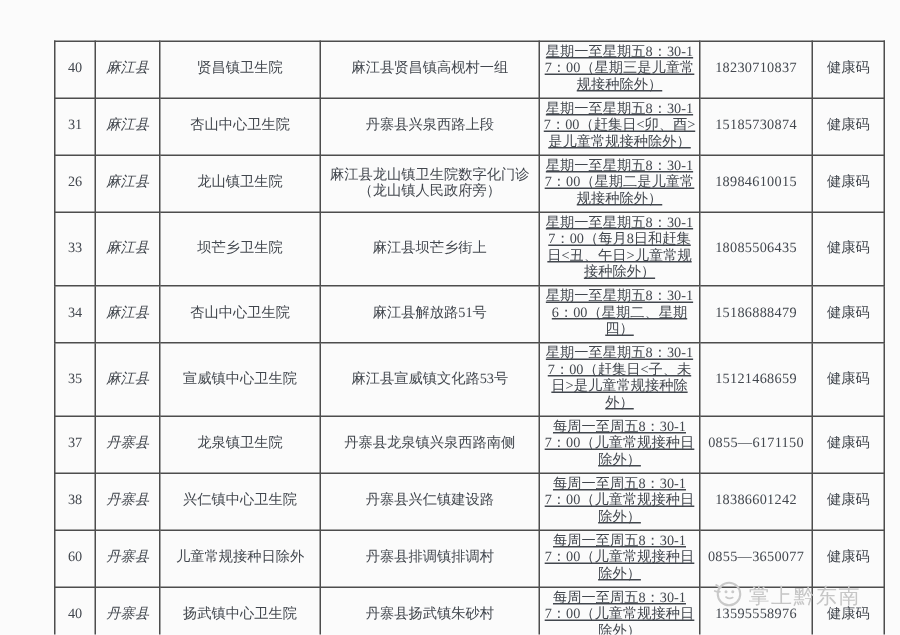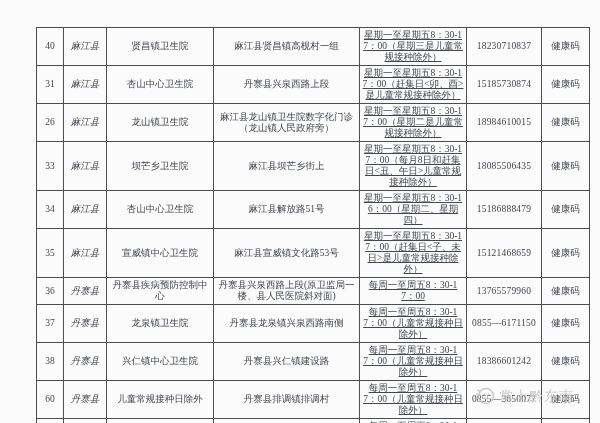--- a/index.html
+++ b/index.html
@@ -101,29 +101,20 @@
         <tr>
           <td class="c-num">35</td>
           <td class="c-county">麻江县</td>
           <td class="c-name">宣威镇中心卫生院</td>
           <td class="c-address">麻江县宣威镇文化路53号</td>
           <td class="c-schedule">星期一至星期五8：30-17：00（赶集日&lt;子、未日&gt;是儿童常规接种除外）</td>
           <td class="c-phone">15121468659</td>
           <td class="c-code">健康码</td>
         </tr>
         <tr>
-          <td class="c-num">36</td>
-          <td class="c-county">丹寨县</td>
-          <td class="c-name">丹寨县疾病预防控制中心</td>
-          <td class="c-address">丹寨县兴泉西路上段(原卫监局一楼、县人民医院斜对面)</td>
-          <td class="c-schedule">每周一至周五8：30-17：00</td>
-          <td class="c-phone">13765579960</td>
-          <td class="c-code">健康码</td>
-        </tr>
-        <tr>
           <td class="c-num">37</td>
           <td class="c-county">丹寨县</td>
           <td class="c-name">龙泉镇卫生院</td>
           <td class="c-address">丹寨县龙泉镇兴泉西路南侧</td>
           <td class="c-schedule">每周一至周五8：30-17：00（儿童常规接种日除外）</td>
           <td class="c-phone">0855—6171150</td>
           <td class="c-code">健康码</td>
         </tr>
         <tr>
           <td class="c-num">38</td>

